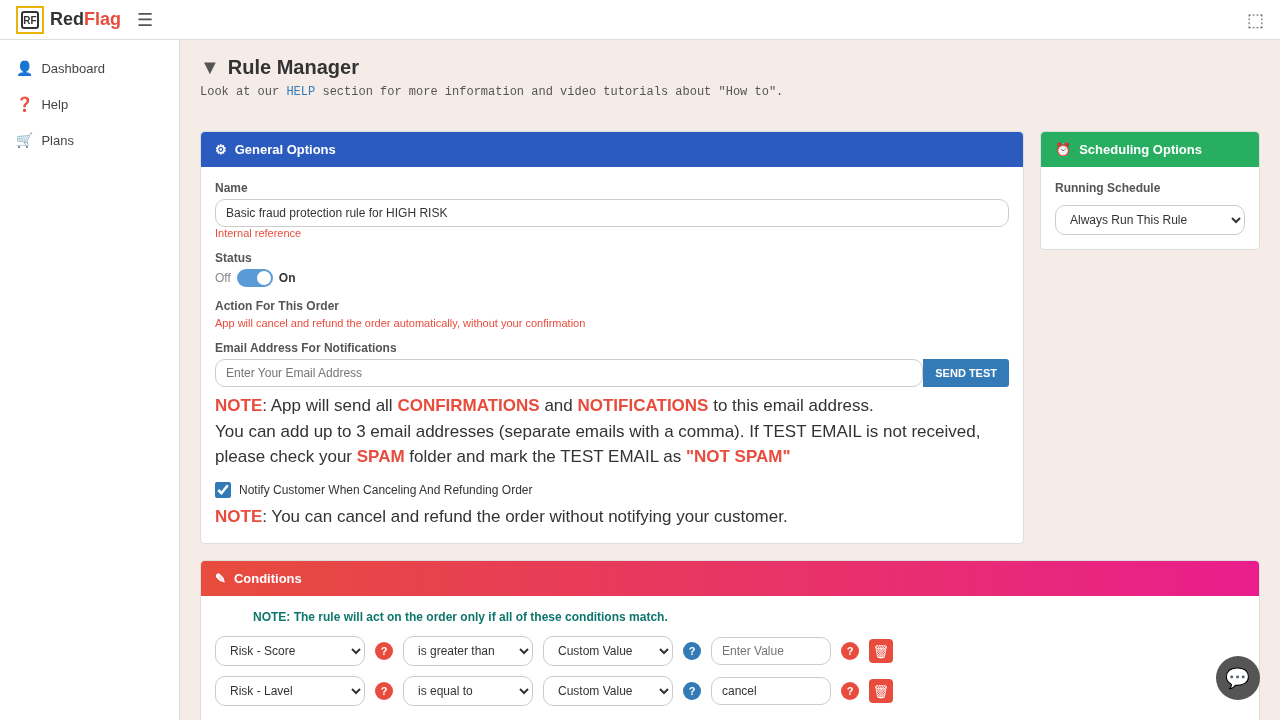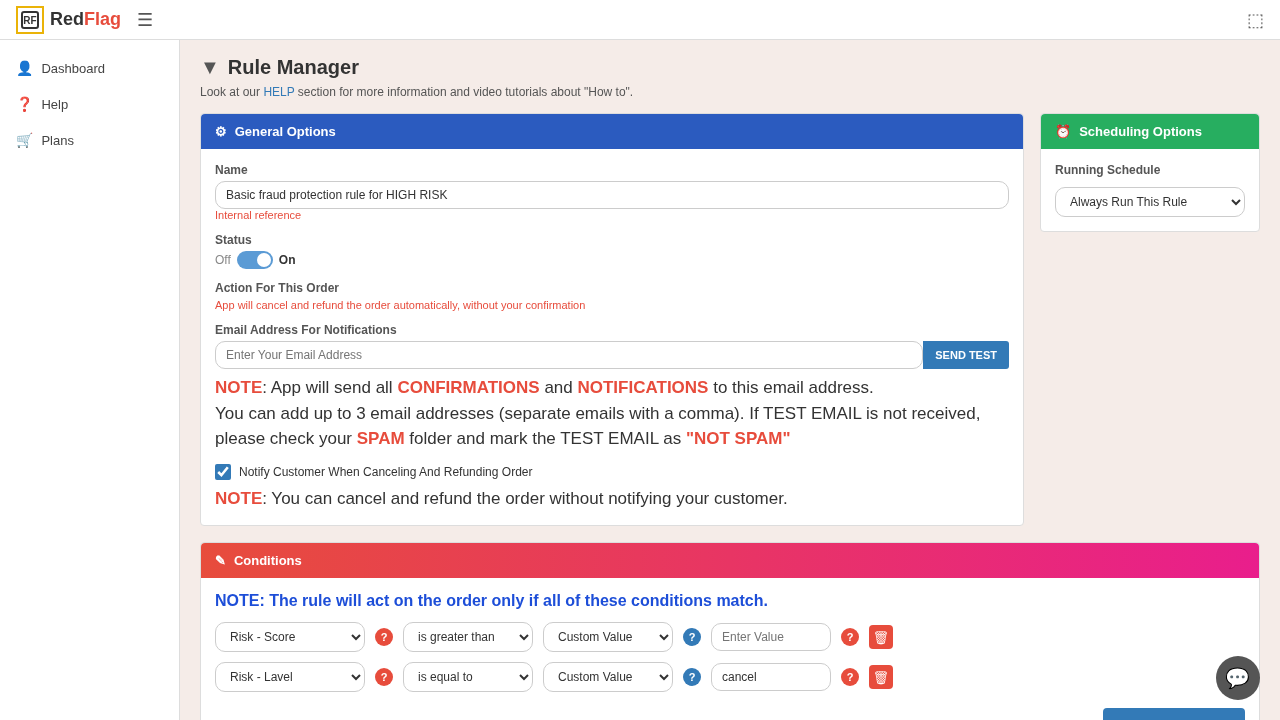--- a/index.html
+++ b/index.html
@@ -56,21 +56,21 @@
     
     .page-title {
       display: flex;
       align-items: center;
       gap: 8px;
       font-size: 20px;
       font-weight: bold;
       color: #333;
       margin-bottom: 6px;
     }
-    .help-text { font-size: 12px; color: #555; margin-bottom: 14px; }
+    .help-text { font-size: 12px; color: #555; margin-bottom: 32px; font-family: Liberation Mono, monospace; }
     .help-text a { color: #337ab7; text-decoration: none; }
 
     
     .content-grid {
       display: flex;
       gap: 16px;
       align-items: flex-start;
     }
     .main-panel { flex: 1; }
     .side-panel { width: 220px; flex-shrink: 0; }
@@ -167,21 +167,21 @@
       font-weight: bold;
       font-size: 13px;
       color: #fff;
       border-radius: 4px 4px 0 0;
       display: flex;
       align-items: center;
       gap: 8px;
     }
     .conditions-body { padding: 14px; }
 
-    .conditions-note { color: #1d4ed8; font-size: 16px; font-weight: bold; margin-bottom: 12px; }
+    .conditions-note { color: #0f766e; font-size: 12px; font-weight: bold; margin-bottom: 12px; margin-left: 38px; }
 
     
     .condition-row {
       display: flex;
       align-items: center;
       gap: 10px;
       margin-bottom: 10px;
     }
     .condition-select { flex: 0 0 150px; }
     .condition-op-select { flex: 0 0 130px; }

